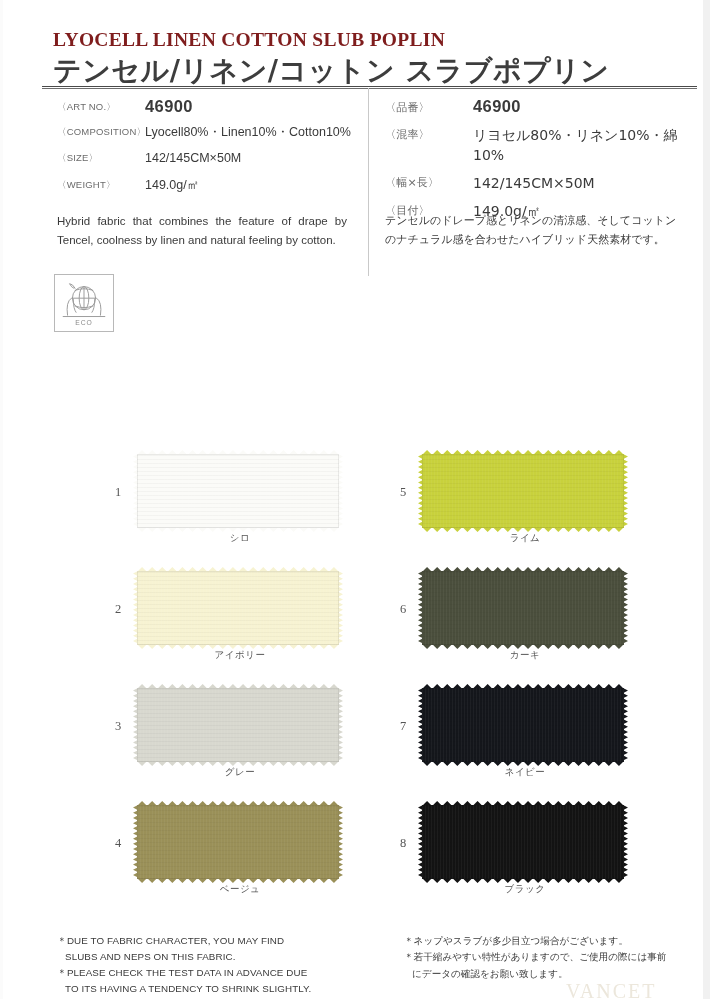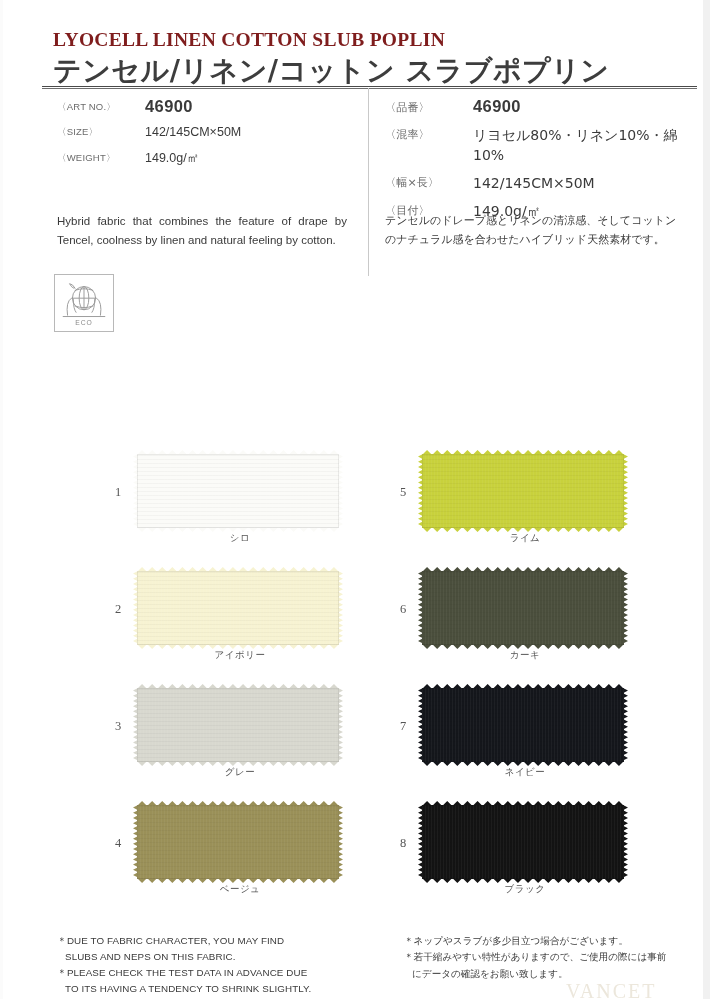--- a/index.html
+++ b/index.html
@@ -135,20 +135,24 @@
 
   <div class="title-en">LYOCELL LINEN COTTON SLUB POPLIN</div>
   <div class="title-jp">テンセル/リネン/コットン スラブポプリン</div>
   <div class="rule-top"></div>
   <div class="divider-v"></div>
 
   <div class="spec spec-left" id="spec-left">
       <div class="spec-row">
         <div class="spec-key">〈ART NO.〉</div>
         <div class="spec-val art">46900</div>
+      </div>
+      <div class="spec-row">
+        <div class="spec-key">〈COMPOSITION〉</div>
+        <div class="spec-val">Lyocell80%・Linen10%・Cotton10%</div>
       </div>
       <div class="spec-row">
         <div class="spec-key">〈SIZE〉</div>
         <div class="spec-val">142/145CM×50M</div>
       </div>
       <div class="spec-row">
         <div class="spec-key">〈WEIGHT〉</div>
         <div class="spec-val">149.0g/㎡</div>
       </div>
     </div>

